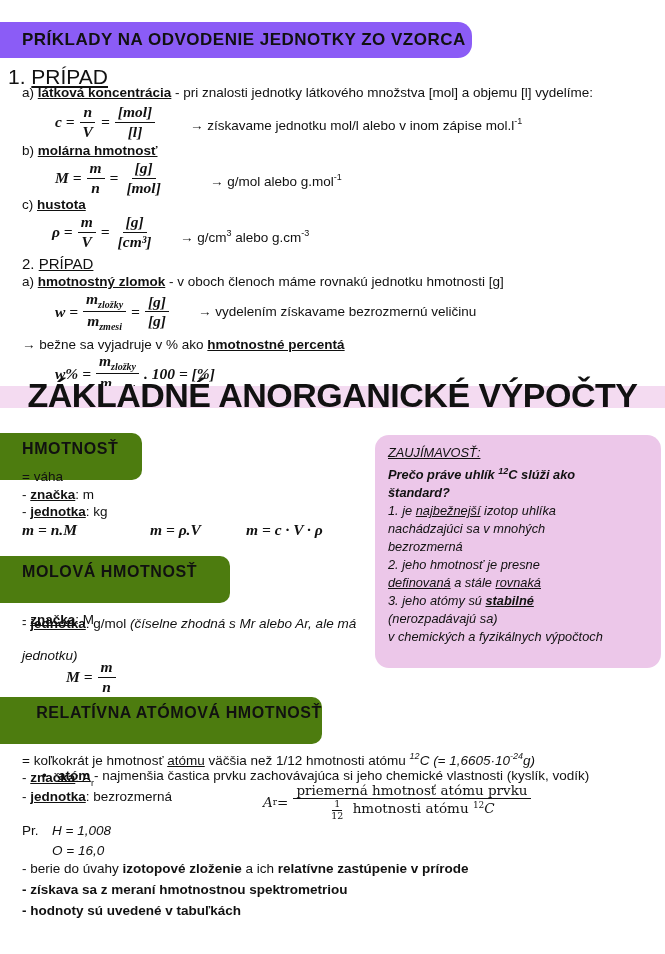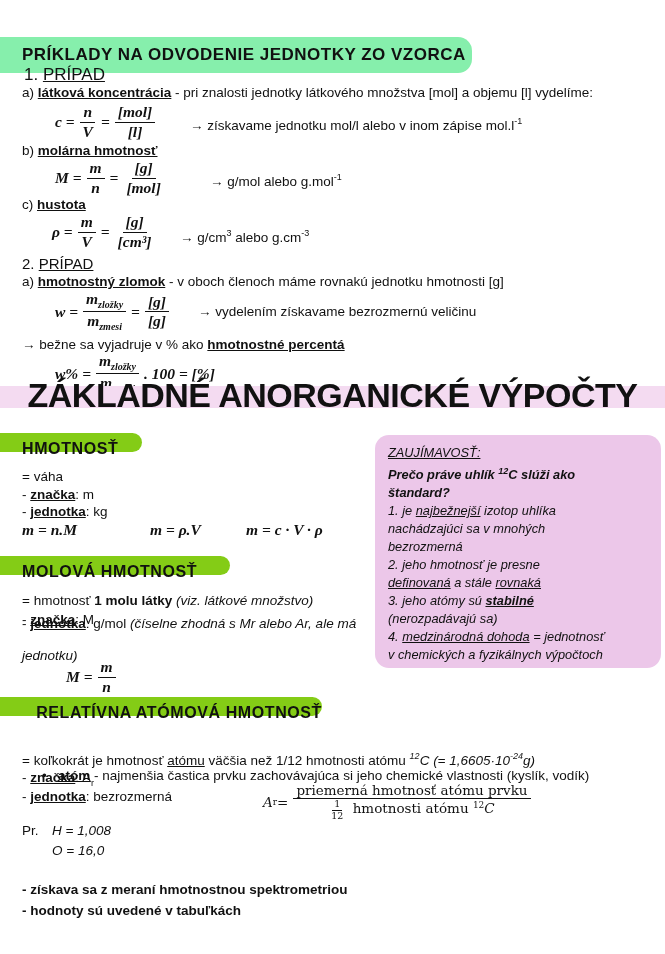--- a/index.html
+++ b/index.html
@@ -6,24 +6,24 @@
   .page{position:relative;width:665px;height:954px;background:#ffffff;
         font-family:"Liberation Sans",sans-serif;color:#111;overflow:hidden;}
   .ln{position:absolute;font-size:13.5px;white-space:nowrap;line-height:1.25;}
   .u{text-decoration:underline;}
   .b{font-weight:bold;}
   .bu{font-weight:bold;text-decoration:underline;}
   .i{font-style:italic;}
   .iu{font-style:italic;text-decoration:underline;}
   .ibu{font-style:italic;font-weight:bold;text-decoration:underline;}
   sup{font-size:9px;} sub{font-size:9px;}
-  .banner{position:absolute;top:37px;left:0;width:472px;height:36px;background:#86efac;
+  .banner{position:absolute;top:22px;left:0;width:472px;height:36px;background:#8b5cf6;
           border-radius:0 14px 14px 0;display:flex;align-items:center;
           font-weight:bold;font-size:17px;letter-spacing:.5px;padding-left:22px;box-sizing:border-box;}
-  .phdr{position:absolute;left:0;height:19px;background:#84cc16;border-radius:0 10px 10px 0;
+  .phdr{position:absolute;left:0;height:47px;background:#4d7c0f;border-radius:0 10px 10px 0;
         font-weight:bold;font-size:16px;letter-spacing:.6px;line-height:31px;
         padding-left:22px;box-sizing:border-box;}
   .math{position:absolute;display:flex;align-items:center;white-space:nowrap;
         font-family:"Liberation Serif",serif;font-style:italic;font-weight:bold;font-size:15.5px;}
   .frac{display:inline-flex;flex-direction:column;align-items:center;margin:0 5px;text-align:center;}
   .fn{border-bottom:1.5px solid #111;padding:0 3px;line-height:1.2;}
   .fd{padding:0 3px;line-height:1.2;}
   .msub{font-size:10px;}
   .band{position:absolute;top:386px;left:0;width:665px;height:22px;background:#F4DBF1;}
   .bigtitle{position:absolute;top:378px;left:0;width:665px;text-align:center;z-index:2;
@@ -41,21 +41,21 @@
 </style>
 </head>
 <body>
 
 <div class="page">
 
   <div class="banner">
     <span>PRÍKLADY NA ODVODENIE JEDNOTKY ZO VZORCA</span>
   </div>
 
-  <div class="ln" style="top:64px;left:24px;font-size:17px;"><span>1. </span><span class="u">PRÍPAD</span></div>
+  <div class="ln" style="top:64px;left:8px;font-size:21px;"><span>1. </span><span class="u">PRÍPAD</span></div>
 
   <div class="ln" style="top:85px;left:22px;"><span>a) </span><span class="bu">látková koncentrácia</span><span> - pri znalosti jednotky látkového množstva [mol] a objemu [l] vydelíme:</span></div>
 
   <div class="math" style="top:103px;left:55px;">
     <span>c =</span>
     <span class="frac">
         <span class="fn">n</span>
         <span class="fd">V</span>
       </span>
     <span>=</span>
@@ -132,21 +132,20 @@
 
   <div class="phdr" style="top:433px;width:142px;"><span>HMOTNOSŤ</span></div>
   <div class="ln" style="top:469px;left:22px;">= váha</div>
   <div class="ln" style="top:487px;left:22px;"><span>- </span><span class="bu">značka</span><span>: m</span></div>
   <div class="ln" style="top:504px;left:22px;"><span>- </span><span class="bu">jednotka</span><span>: kg</span></div>
   <div class="math" style="top:521px;left:22px;">m = n.M</div>
   <div class="math" style="top:521px;left:150px;">m = ρ.V</div>
   <div class="math" style="top:521px;left:246px;">m = c · V · ρ</div>
 
   <div class="phdr" style="top:556px;width:230px;"><span>MOLOVÁ HMOTNOSŤ</span></div>
-  <div class="ln" style="top:593px;left:22px;"><span>= hmotnosť </span><span class="b">1 molu látky</span><span class="i"> (viz. látkové množstvo)</span></div>
   <div class="ln" style="top:612px;left:22px;"><span>- </span><span class="bu">značka</span><span>: M</span></div>
   <div class="ln" style="top:616px;left:22px;"><span>- </span><span class="bu">jednotka</span><span>: g/mol </span><span class="i">(číselne zhodná s Mr alebo Ar, ale má</span></div>
   <div class="ln i" style="top:648px;left:22px;">jednotku)</div>
   <div class="math" style="top:658px;left:66px;">
     <span>M =</span>
     <span class="frac">
         <span class="fn">m</span>
         <span class="fd">n</span>
       </span>
   </div>
@@ -155,21 +154,20 @@
     <div><span class="iu">ZAUJÍMAVOSŤ:</span></div>
     <div class="b"><span>Prečo práve uhlík </span><sup>12</sup><span>C slúži ako</span></div>
     <div class="b">štandard?</div>
     <div><span>1. je </span><span class="u">najbežnejší</span><span> izotop uhlíka</span></div>
     <div>nachádzajúci sa v mnohých</div>
     <div>bezrozmerná</div>
     <div>2. jeho hmotnosť je presne</div>
     <div><span class="u">definovaná</span><span> a stále </span><span class="u">rovnaká</span></div>
     <div><span>3. jeho atómy sú </span><span class="ibu">stabilné</span></div>
     <div>(nerozpadávajú sa)</div>
-    <div><span>4. </span><span class="u">medzinárodná dohoda</span><span> = jednotnosť</span></div>
     <div>v chemických a fyzikálnych výpočtoch</div>
   </div>
 
   <div class="phdr" style="top:697px;width:322px;text-align:right;"><span>RELATÍVNA ATÓMOVÁ HMOTNOSŤ</span></div>
   <div class="ln" style="top:732px;left:42px;margin-top:36px;"><span>•</span>&nbsp;&nbsp;&nbsp;<span class="bu">atóm</span><span> - najmenšia častica prvku zachovávajúca si jeho chemické vlastnosti (kyslík, vodík)</span></div>
   <div class="ln" style="top:751px;left:22px;"><span>= koľkokrát je hmotnosť </span><span class="u">atómu</span><span> väčšia než 1/12 hmotnosti atómu </span><sup class="i">12</sup><span class="i">C </span><span class="i">(= 1,6605·10</span><sup class="i">-24</sup><span class="i">g)</span></div>
   <div class="ln" style="top:770px;left:22px;"><span>- </span><span class="bu">značka</span><span>: A</span><sub>r</sub></div>
   <div class="ln" style="top:789px;left:22px;"><span>- </span><span class="bu">jednotka</span><span>: bezrozmerná</span></div>
 
   <div class="arf">
@@ -182,16 +180,17 @@
             <span class="fn">1</span>
             <span class="fd">12</span>
           </span><span> hmotnosti atómu </span><sup>12</sup><span class="i">C</span></span>
     </span>
   </div>
 
   <div class="ln" style="top:823px;left:22px;">Pr.</div>
   <div class="ln i" style="top:823px;left:52px;">H = 1,008</div>
   <div class="ln i" style="top:843px;left:52px;">O = 16,0</div>
 
+  <div class="ln" style="top:861px;left:22px;"><span>- berie do úvahy </span><span class="b">izotopové zloženie</span><span> a ich </span><span class="b">relatívne zastúpenie v prírode</span></div>
   <div class="ln b" style="top:882px;left:22px;">- získava sa z meraní hmotnostnou spektrometriou</div>
   <div class="ln b" style="top:903px;left:22px;">- hodnoty sú uvedené v tabuľkách</div>
 
 </div>
 
 </body></html>

